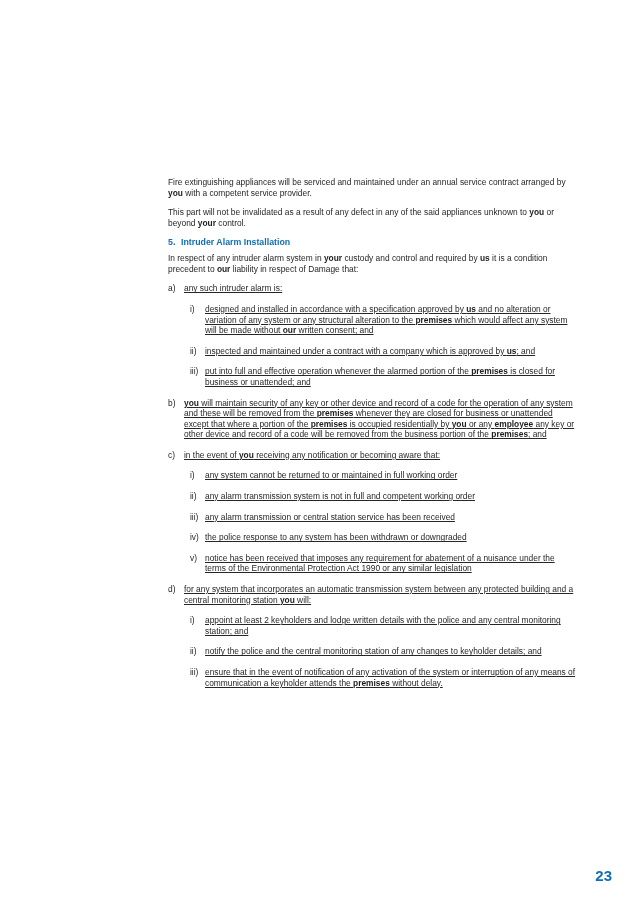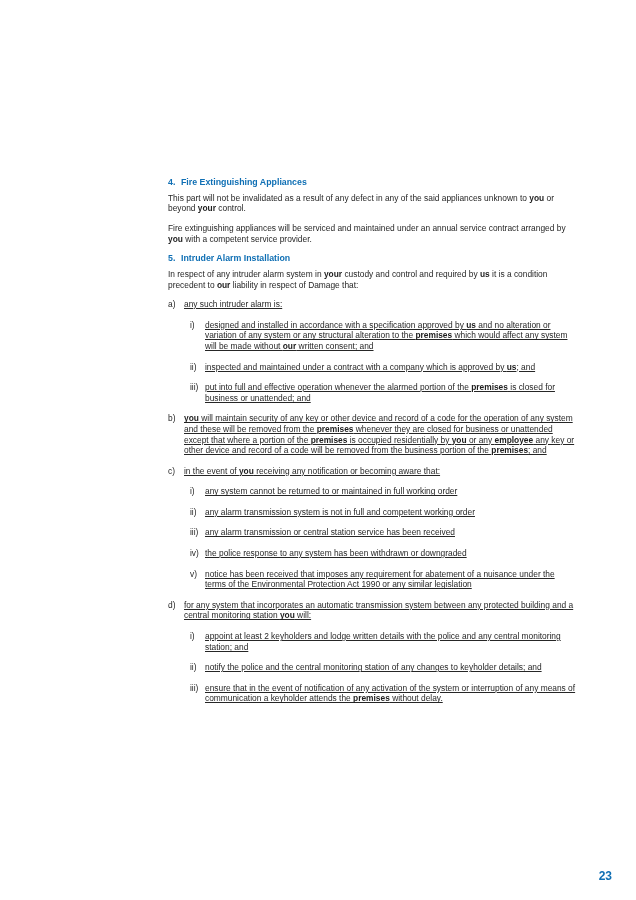--- a/index.html
+++ b/index.html
@@ -64,32 +64,31 @@
   strong {
     font-weight: bold;
     color: #1d1d1d;
   }
   .page-number {
     position: absolute;
     right: 24px;
     bottom: 18px;
     color: var(--accent, #0f6fb4);
     font-weight: bold;
-    font-size: 12px;
+    font-size: 15px;
   }
 </style>
 </head>
 <body>
 
 <div class="page">
   <main class="content">
       <section class="doc-section">
-        <h2 class="sec-heading"><span class="sec-num">4.</span><span>Fire Extinguishing Appliances</span></h2>
+        <p class="para">Fire extinguishing appliances will be serviced and maintained under an annual service contract arranged by <strong>you</strong> with a competent service provider.</p>
         <p class="para">This part will not be invalidated as a result of any defect in any of the said appliances unknown to <strong>you</strong> or beyond <strong>your</strong> control.</p>
-        <p class="para">Fire extinguishing appliances will be serviced and maintained under an annual service contract arranged by <strong>you</strong> with a competent service provider.</p>
       </section>
       <section class="doc-section">
         <h2 class="sec-heading"><span class="sec-num">5.</span><span>Intruder Alarm Installation</span></h2>
         <p class="para">In respect of any intruder alarm system in <strong>your</strong> custody and control and required by <strong>us</strong> it is a condition precedent to <strong>our</strong> liability in respect of Damage that:</p>
         <div class="item level1">
           <span class="item-label">a)</span>
           <div class="item-text">any such intruder alarm is:</div>
         </div>
         <div class="item level2">
           <span class="item-label">i)</span>

